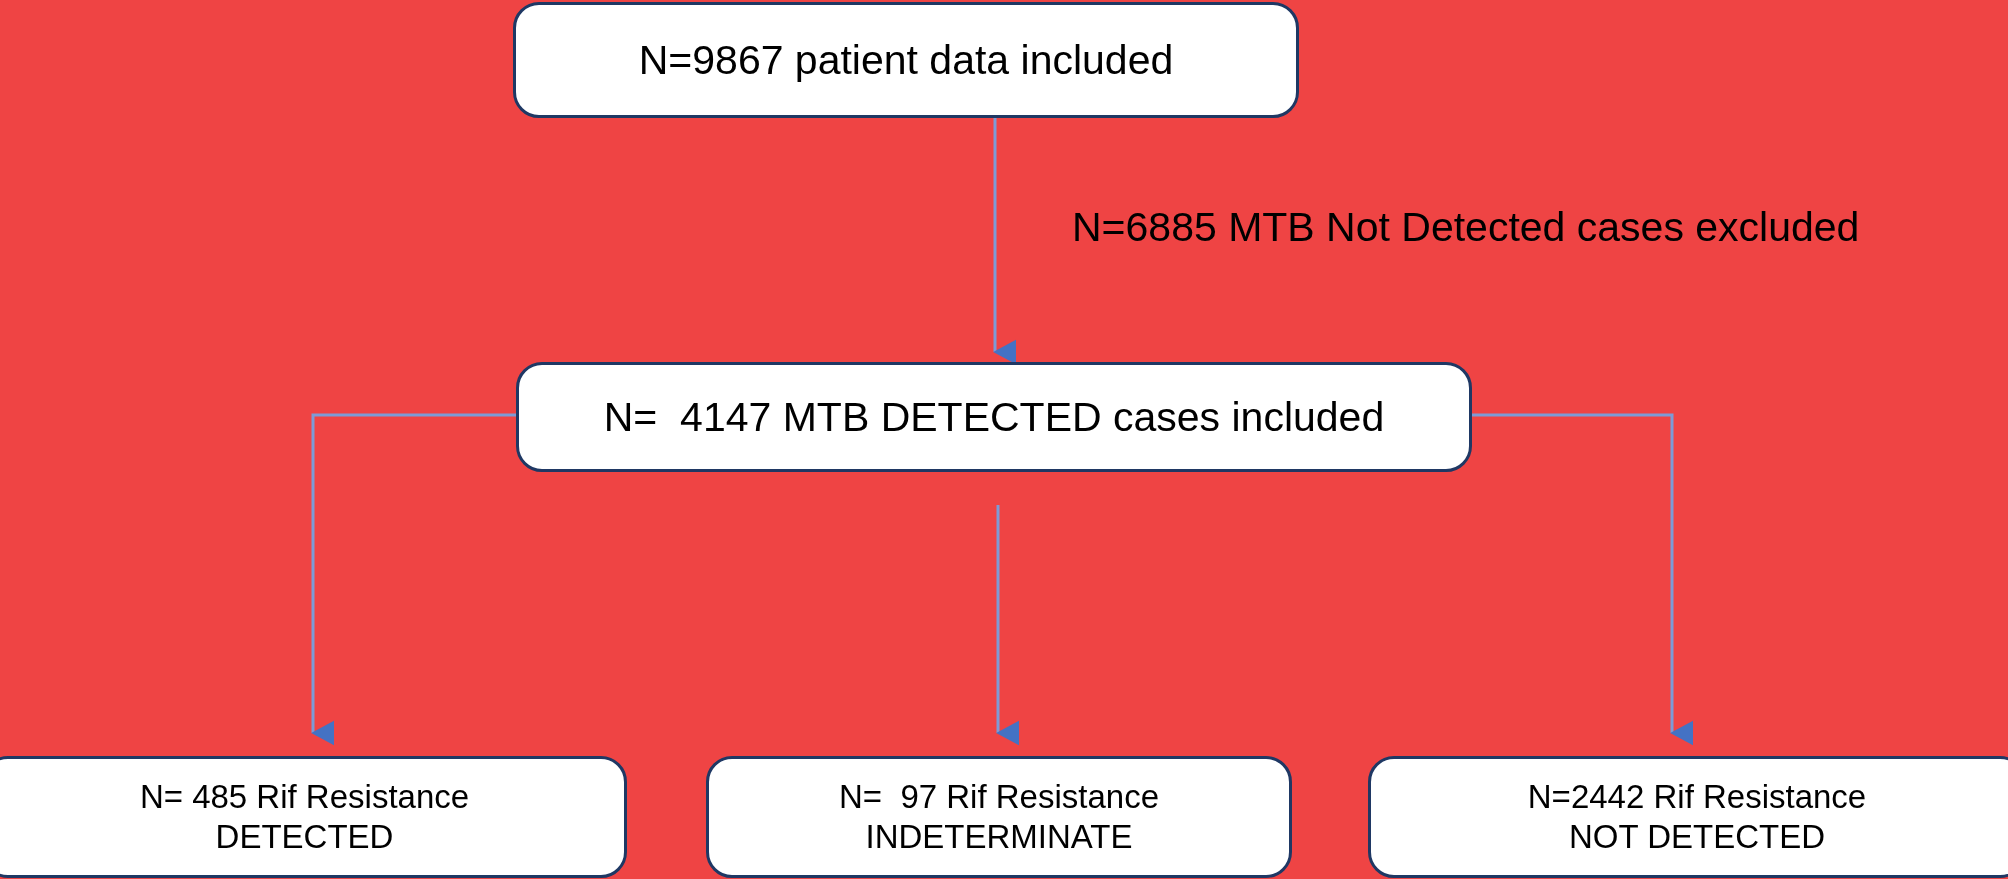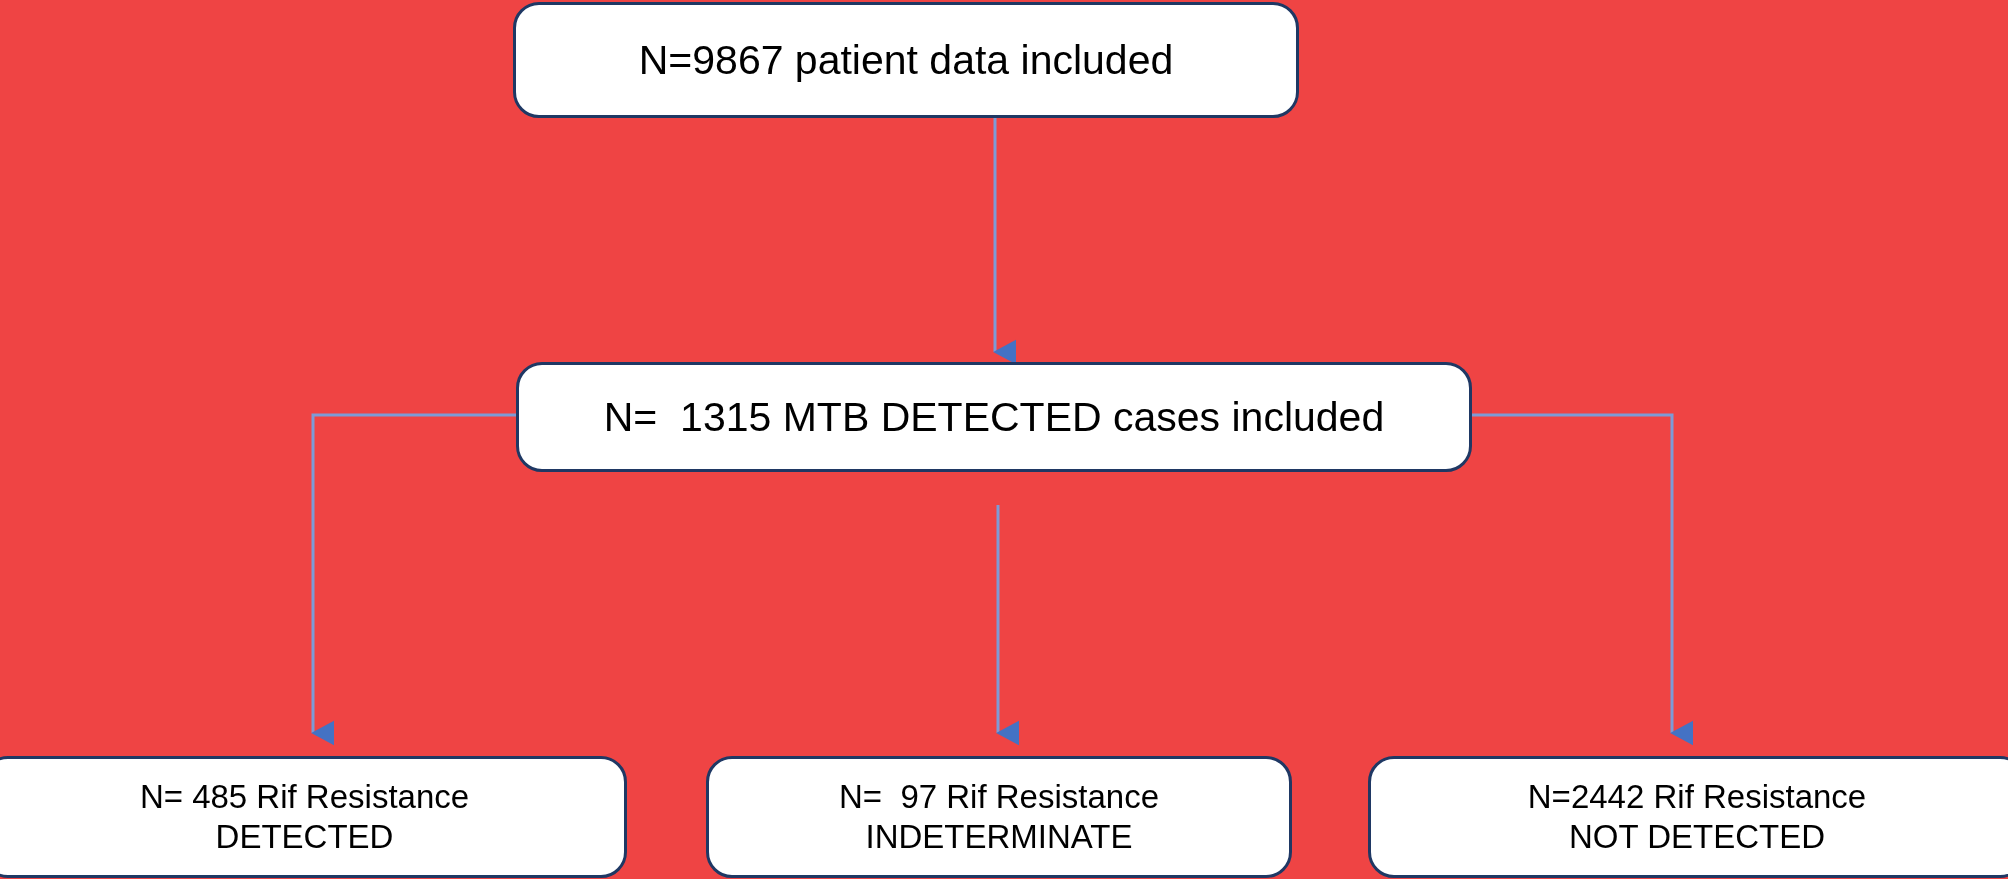--- a/index.html
+++ b/index.html
@@ -102,22 +102,23 @@
 
     <path d="M 516 415 L 313 415 L 313 733" fill="none" stroke="#7D9BD6" stroke-width="3" marker-end="url(#arrowhead)"></path>
 
     <line x1="998" y1="505" x2="998" y2="733" stroke="#7D9BD6" stroke-width="3" marker-end="url(#arrowhead)"></line>
 
     <path d="M 1472 415 L 1672 415 L 1672 733" fill="none" stroke="#7D9BD6" stroke-width="3" marker-end="url(#arrowhead)"></path>
   </svg>
 
   <div class="node" id="node-top">N=9867 patient data included</div>
 
+  <div class="exclusion-label">N=6885 MTB Not Detected cases excluded</div>
 
-  <div class="node" id="node-mtb">N=  1315 MTB DETECTED cases included</div>
+  <div class="node" id="node-mtb">N=  4147 MTB DETECTED cases included</div>
 
   <div class="node" id="node-rif-detected">N= 485 Rif Resistance
 DETECTED</div>
 
   <div class="node" id="node-rif-indeterminate">N=  97 Rif Resistance
 INDETERMINATE</div>
 
   <div class="node" id="node-rif-not-detected">N=2442 Rif Resistance
 NOT DETECTED</div>
 

